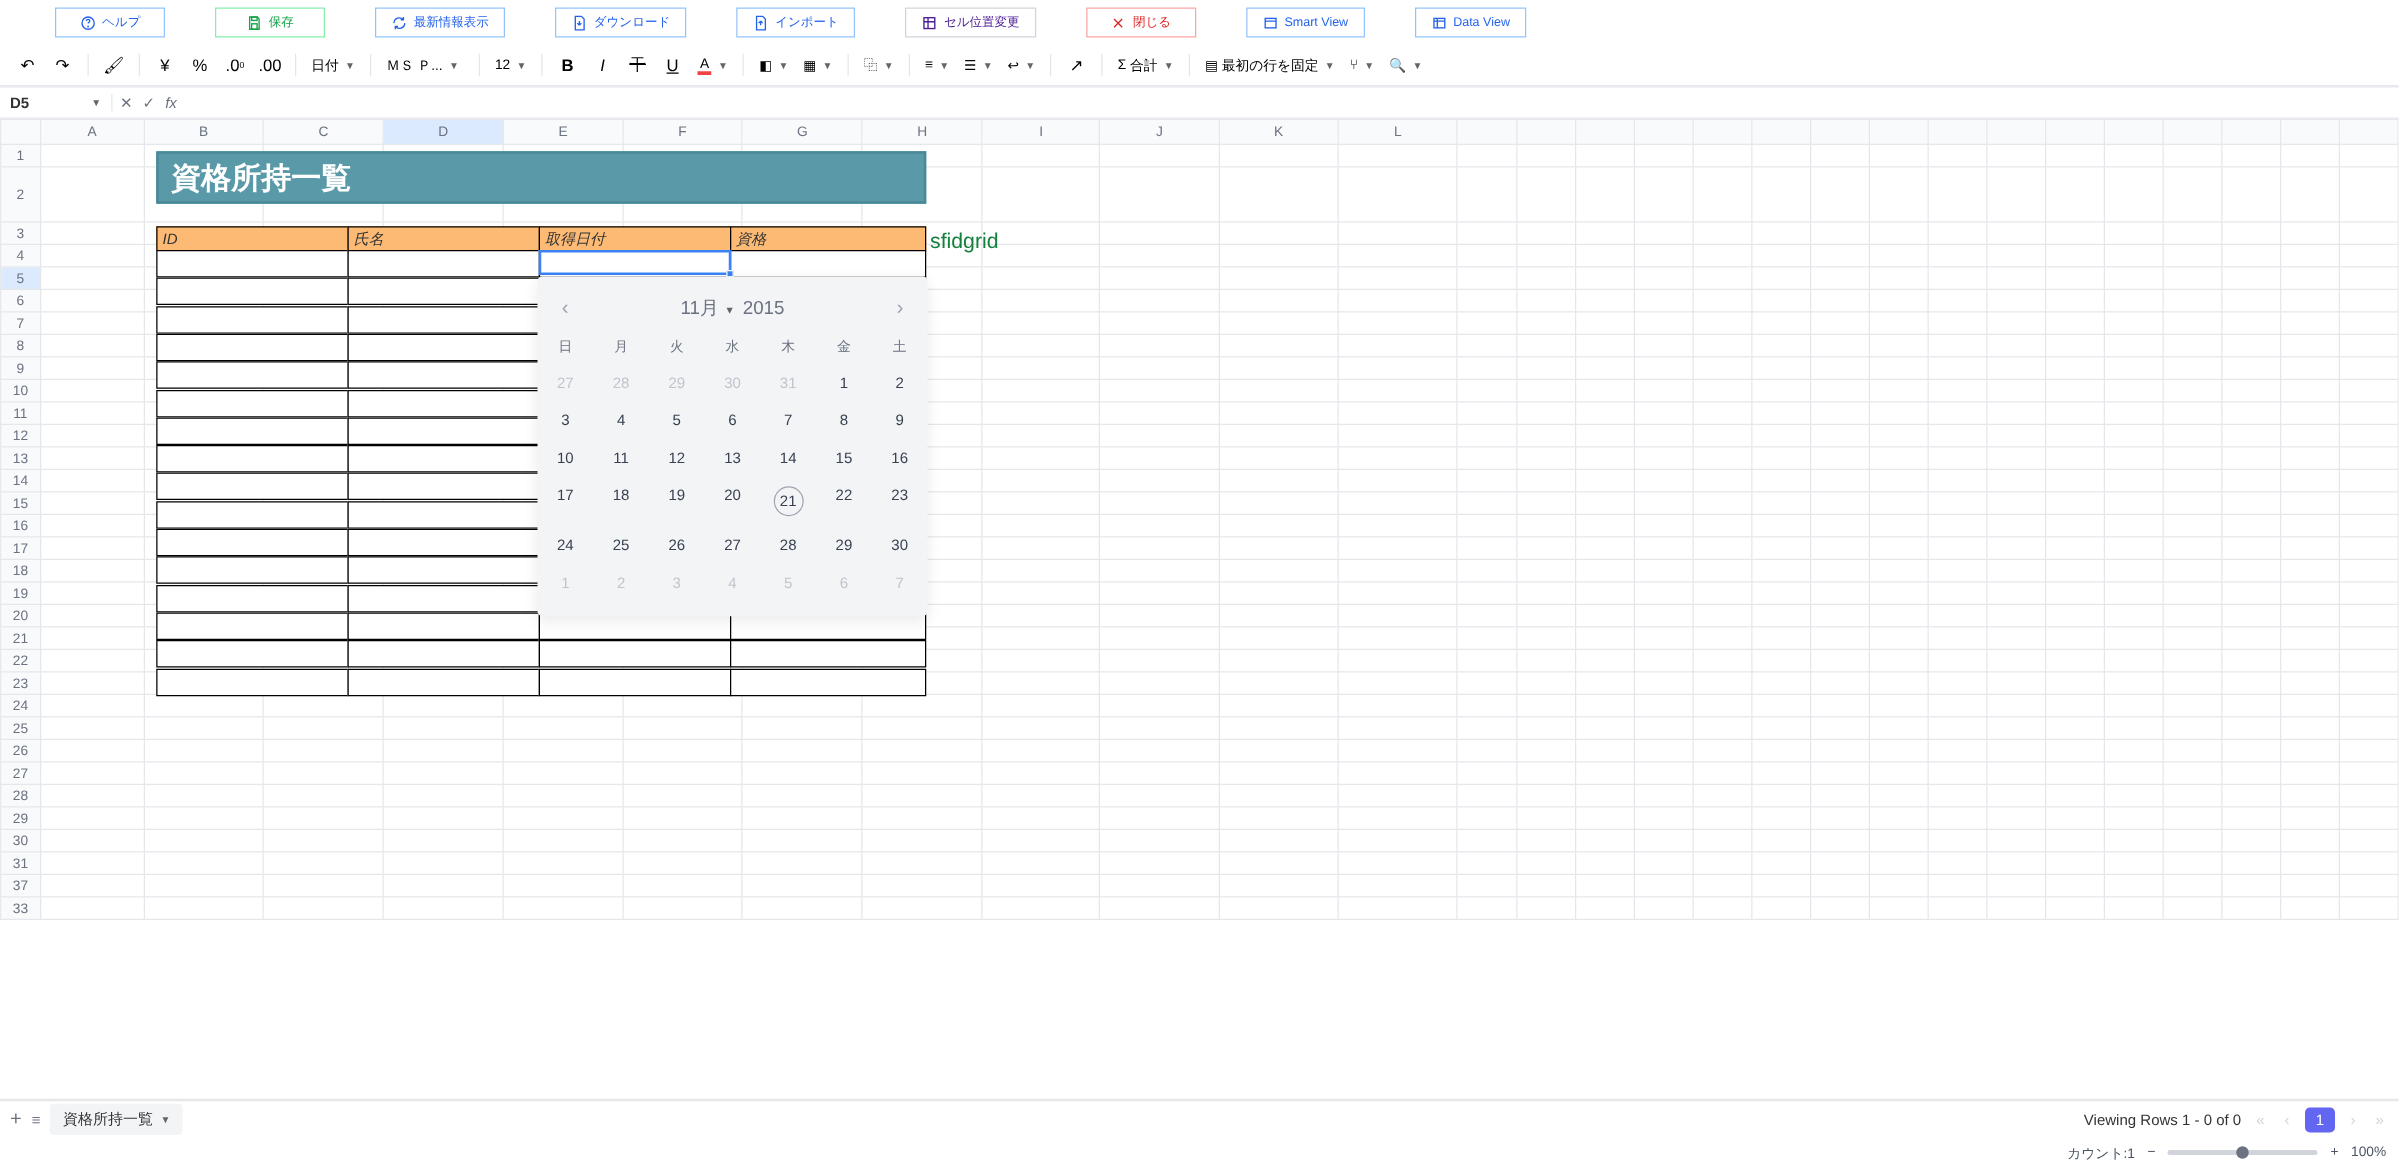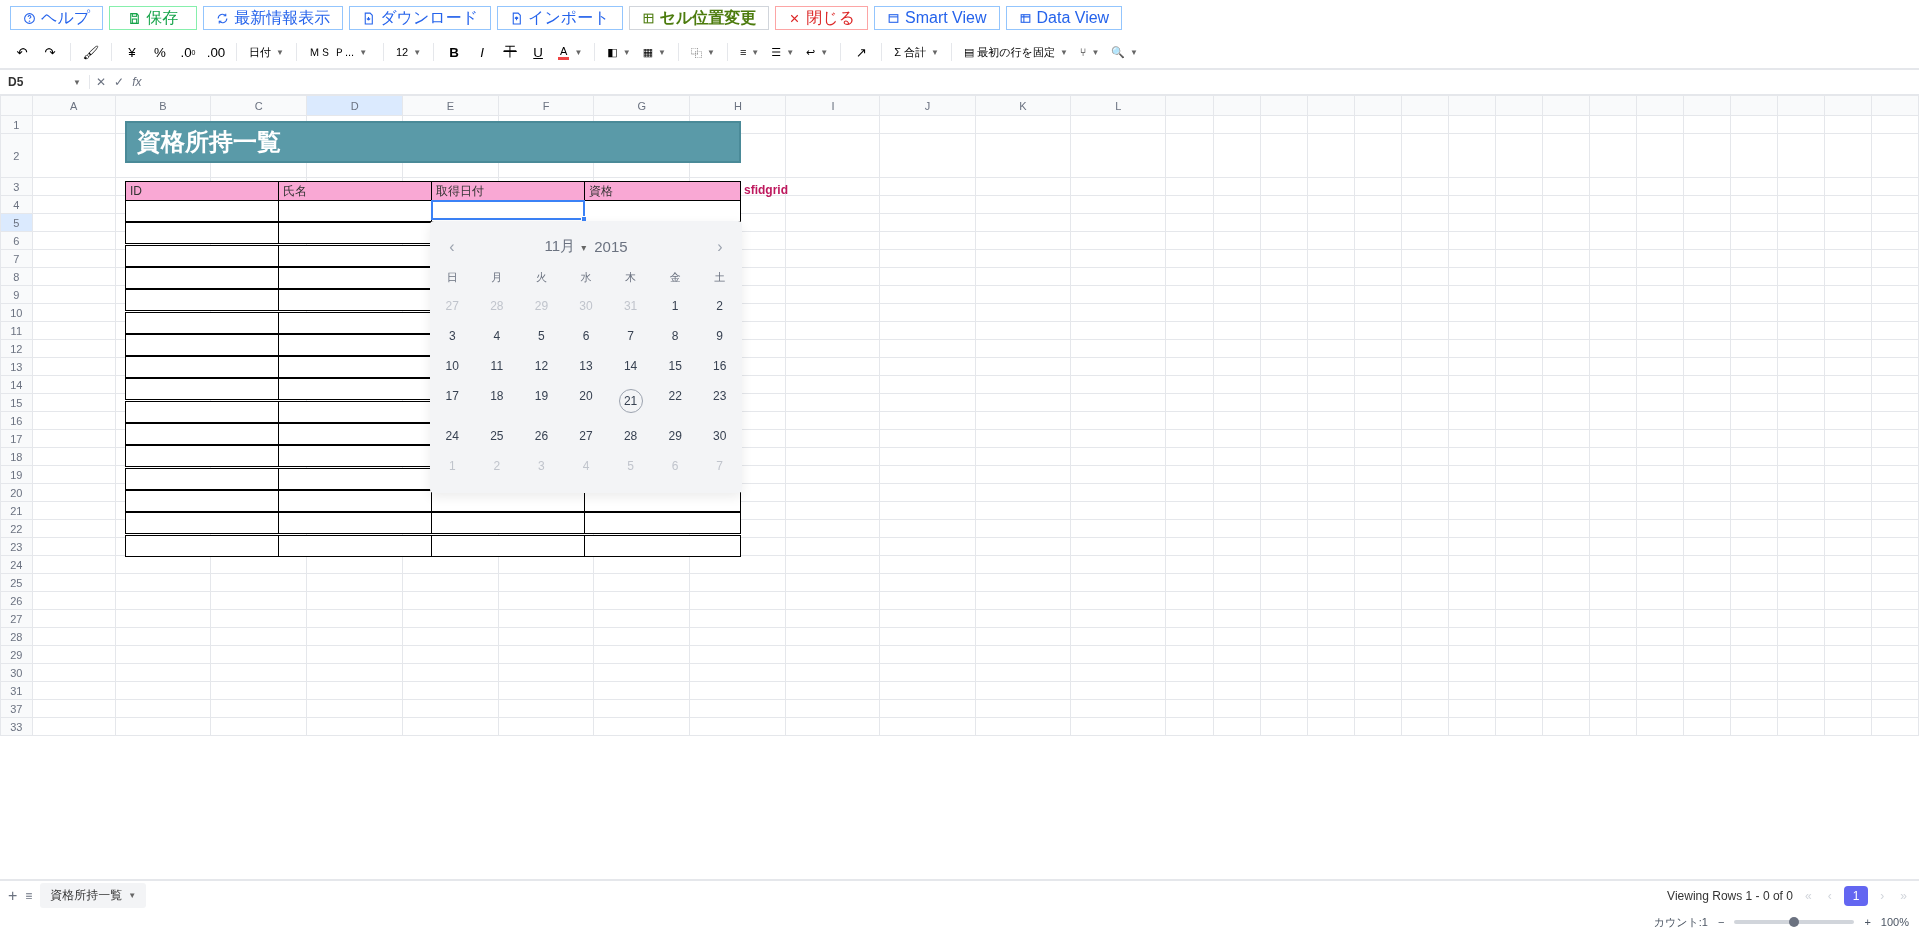--- a/index.html
+++ b/index.html
@@ -1,22 +1,22 @@
 <!DOCTYPE html>
 <html><head>
 <meta charset="utf-8">
 <style>
 *{box-sizing:border-box;margin:0;padding:0;font-family:"Meiryo UI","MS PGothic",Arial,sans-serif;}
 body{background:#fff;font-size:12px;color:#333;overflow:hidden;width:1919px;height:941px;position:relative;}
 .top-toolbar{display:flex;gap:6px;padding:6px 10px;align-items:center;}
-.btn{display:inline-flex;align-items:center;justify-content:center;gap:5px;border:1px solid #ccc;border-radius:0;background:#fff;padding:3px 12px;font-size:16px;cursor:pointer;height:24px;min-width:88px;}
+.btn{display:inline-flex;align-items:center;justify-content:center;gap:5px;border:1px solid #ccc;border-radius:0;background:#fff;padding:3px 12px;font-size:10px;cursor:pointer;height:24px;min-width:88px;margin-left:34px;}
 .btn-blue{color:#2563eb;border-color:#93c5fd;}
 .btn-green{color:#16a34a;border-color:#86efac;}
 .btn-red{color:#dc2626;border-color:#fca5a5;}
-.btn-gray{color:#4d7c0f;border-color:#d1d5db;font-weight:bold;}
+.btn-gray{color:#4c1d95;border-color:#d1d5db;}
 .btn svg{width:13px;height:13px;}
 .format-toolbar{display:flex;align-items:center;gap:4px;padding:4px 10px;border-bottom:1px solid #e5e7eb;color:#374151;}
 .tbtn{width:24px;height:24px;display:inline-flex;align-items:center;justify-content:center;border:none;background:none;cursor:pointer;border-radius:3px;}
 .sep{width:1px;height:18px;background:#e5e7eb;margin:0 4px;}
 .tcombo{display:inline-flex;align-items:center;gap:3px;font-size:11px;border:none;background:none;padding:0 4px;cursor:pointer;}
 .chev{font-size:8px;margin-left:2px;color:#666;}
 .formula-bar{display:flex;align-items:center;border-top:1px solid #e5e7eb;border-bottom:1px solid #e5e7eb;height:26px;}
 .namebox{width:90px;border-right:1px solid #e5e7eb;display:flex;align-items:center;padding:0 8px;font-weight:bold;font-size:12px;}
 .namebox .chev{margin-left:auto;}
 .fx-btns{display:flex;align-items:center;padding:0 6px;gap:8px;color:#6b7280;}
@@ -26,24 +26,24 @@
 .grid th,.grid td{border:1px solid #e5e7eb;font-size:11px;background:#fff;padding:0;}
 .grid th{background:#f9fafb;color:#6b7280;font-weight:normal;text-align:center;height:20px;}
 .grid th.corner{width:42px;}
 .grid th.colh{width:145px;}
 .grid td.rowh{width:42px;text-align:center;color:#6b7280;background:#f9fafb;height:18px;}
 .grid td.cell{height:18px;}
 .grid tr.rsel td.rowh{background:#dbeafe;}
 .overlay{position:absolute;top:0;left:0;}
 .title-block{position:absolute;left:125px;top:26px;width:616px;height:42px;background:#5a9aa8;border:2px solid #4a8a98;color:#fff;font-size:24px;font-weight:bold;display:flex;align-items:center;padding:0 10px;}
 .tbl-cell{position:absolute;border:1px solid #000;background:#fff;display:flex;align-items:center;padding:0 4px;font-size:12px;}
-.hdr{background:#f9a8d4;}
+.hdr{background:#fdba74;font-style:italic;}
 .sel-cell{position:absolute;border:2px solid #3b82f6;background:#fff;}
 .sel-handle{position:absolute;width:6px;height:6px;background:#3b82f6;border:1px solid #fff;}
-.sfid{position:absolute;font-size:12px;color:#be185d;font-weight:bold;}
+.sfid{position:absolute;font-size:17px;color:#15803d;font-weight:normal;}
 .datepicker{position:absolute;width:312px;background:#f3f4f6;border-radius:4px;box-shadow:0 4px 12px rgba(0,0,0,0.08);padding:8px 0 12px 0;}
 .dp-head{display:flex;align-items:center;justify-content:center;gap:8px;padding:8px 12px;color:#6b7280;font-size:15px;}
 .dp-nav{width:20px;text-align:center;cursor:pointer;color:#9ca3af;font-size:16px;}
 .dp-head .dp-nav:first-child{margin-right:auto;}
 .dp-head .dp-nav:last-child{margin-left:auto;}
 .dp-grid{display:grid;grid-template-columns:repeat(7,1fr);text-align:center;font-size:12px;}
 .dp-dow{color:#6b7280;padding:6px 0;font-size:11px;}
 .dp-day{padding:8px 0;cursor:pointer;color:#374151;position:relative;}
 .dp-day.muted{color:#c0c4cc;}
 .dp-day.today span{display:inline-flex;width:24px;height:24px;border:1px solid #9ca3af;border-radius:50%;align-items:center;justify-content:center;}

